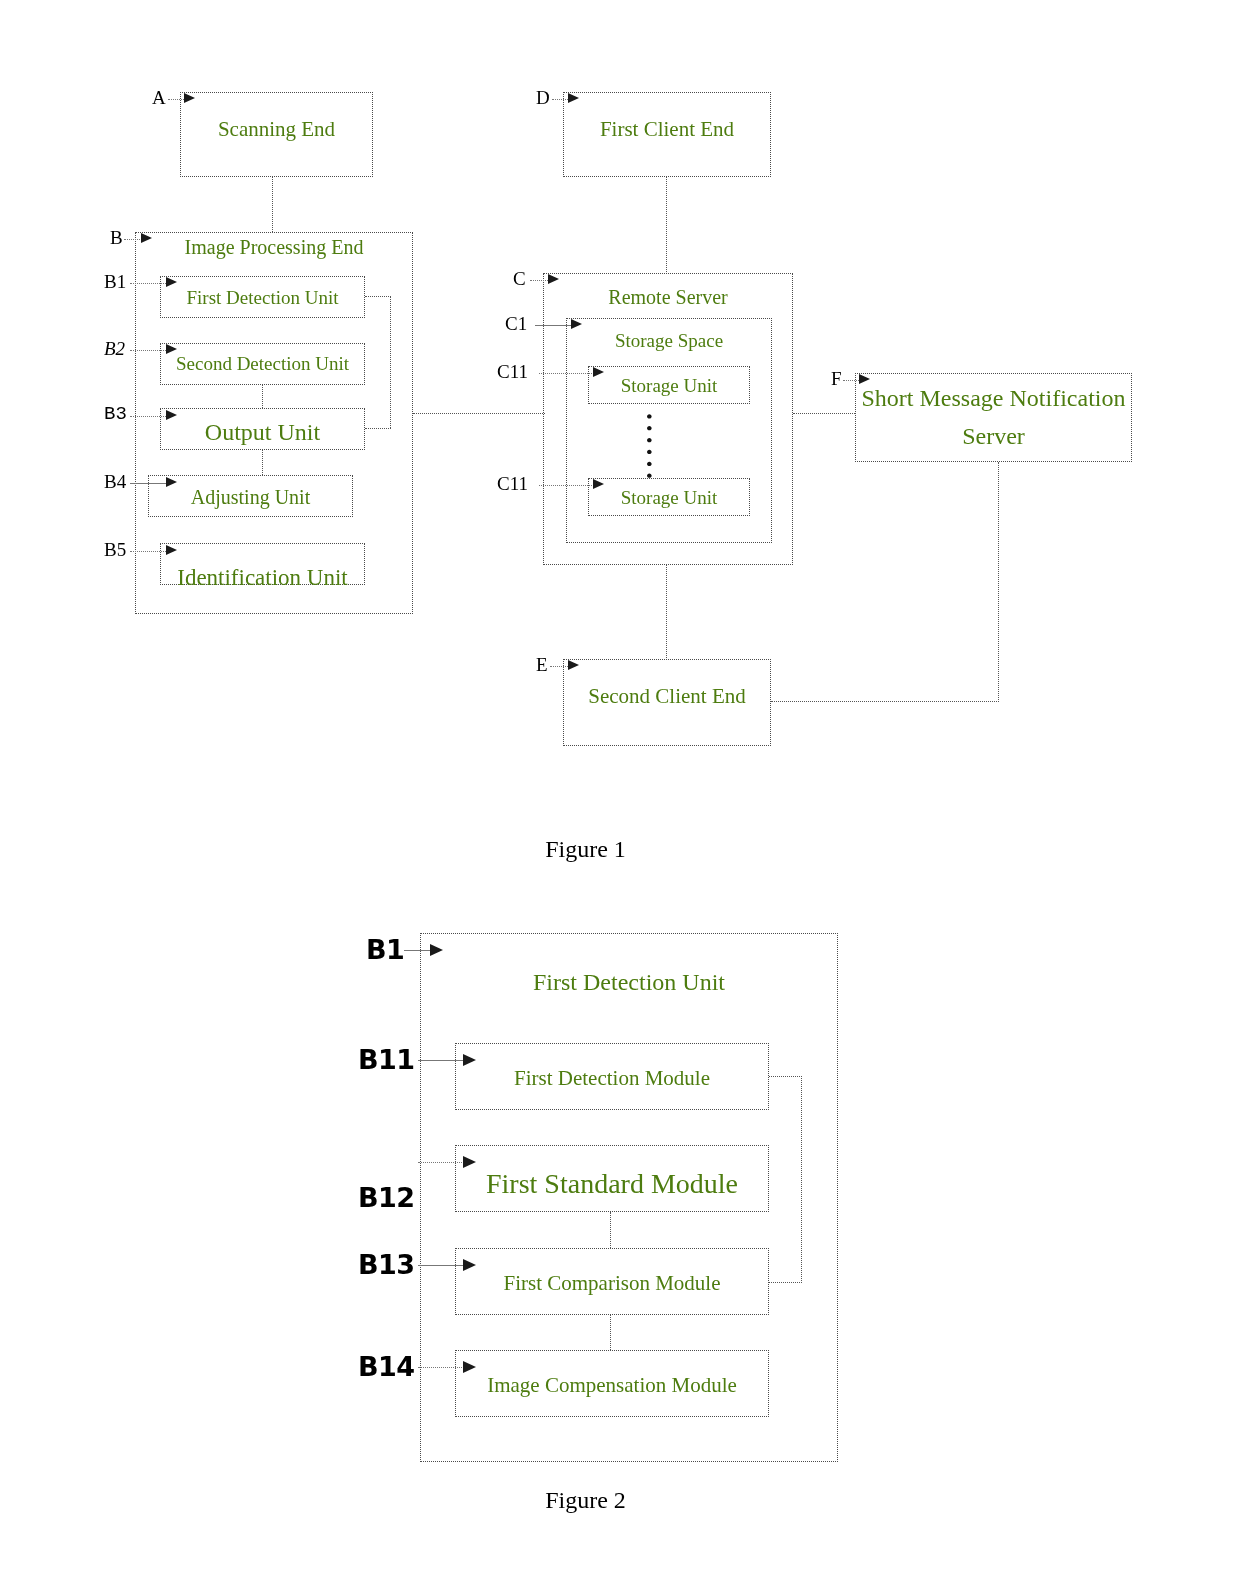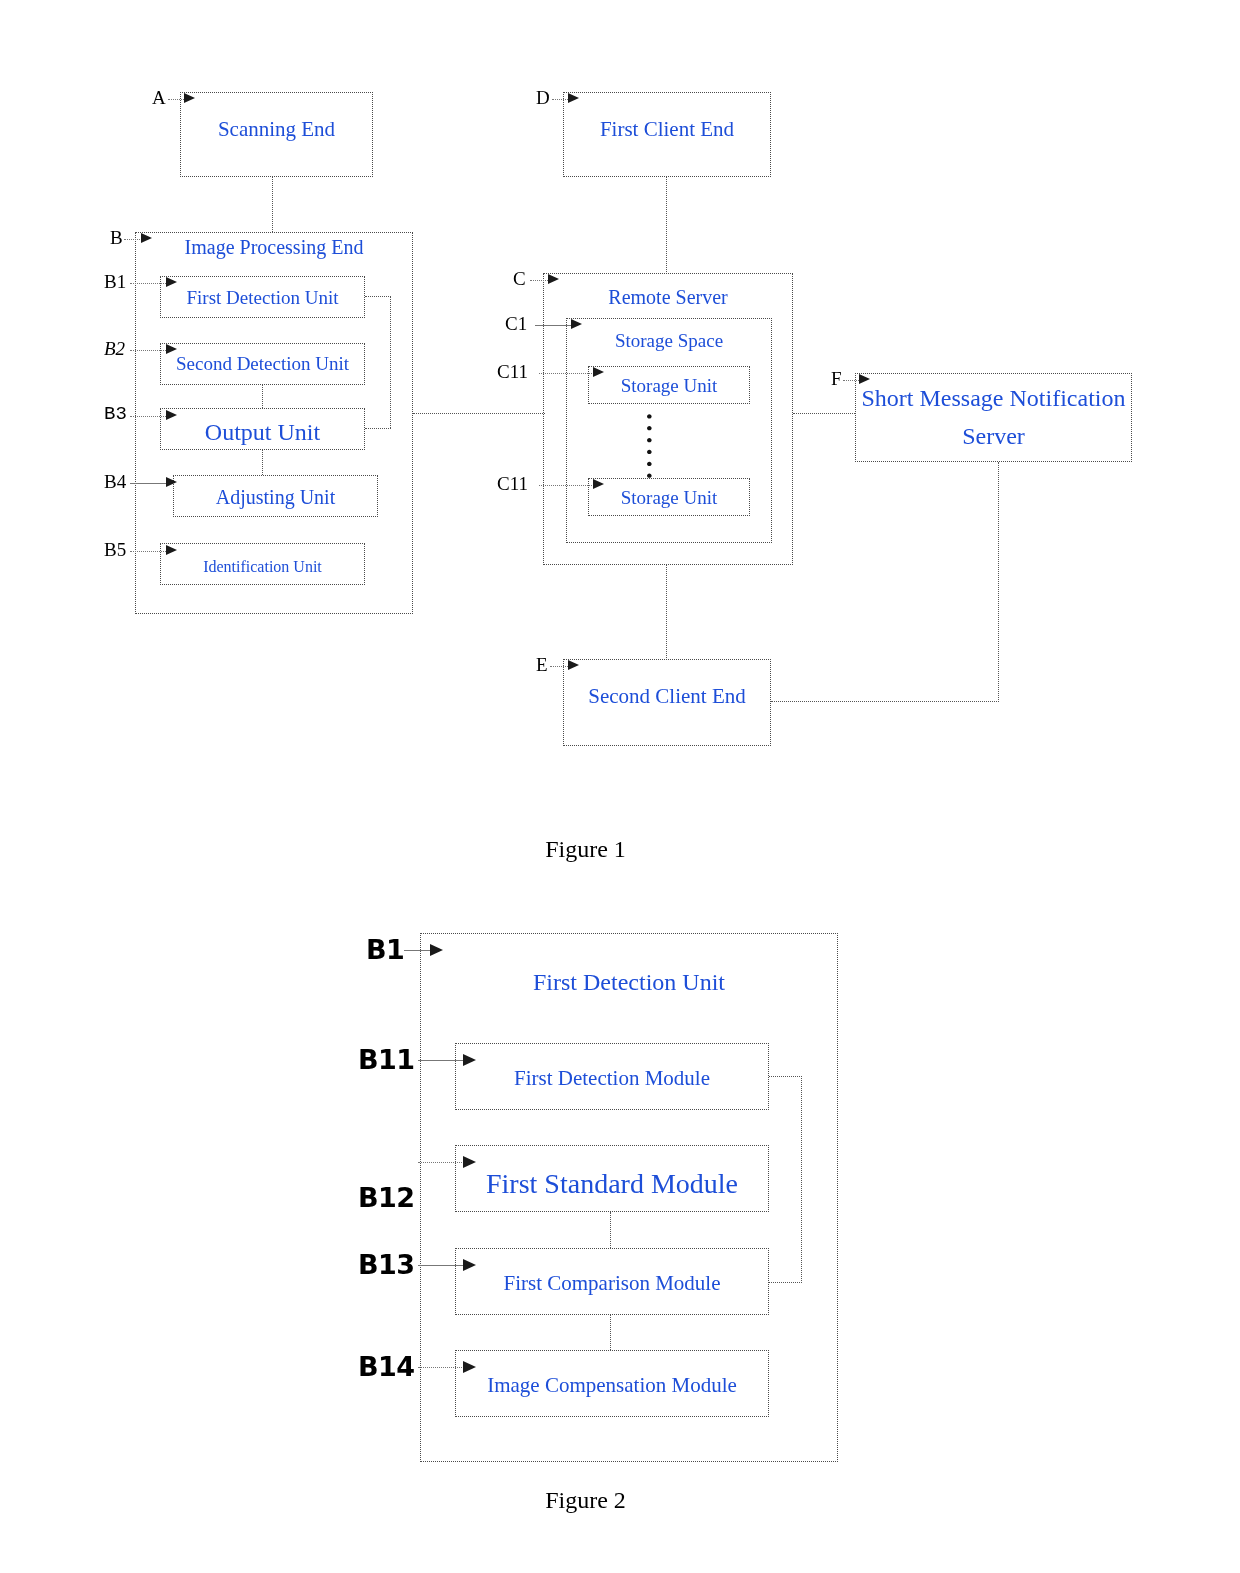--- a/index.html
+++ b/index.html
@@ -25,21 +25,21 @@
     border: 1px dotted #4a4a4a;
     box-sizing: border-box;
     background: transparent;
   }
   .box-label {
     position: absolute;
     left: 0;
     right: 0;
     text-align: center;
     font-family: "Liberation Serif", "DejaVu Serif", serif;
-    color: #1d4ed8;
+    color: #4d7c0f;
     white-space: nowrap;
   }
   
   .line-h {
     position: absolute;
     height: 0;
     border-top: 1px dotted #555;
   }
   .line-v {
     position: absolute;
@@ -145,29 +145,29 @@
     <div class="leader dot" style="left:130px; top:350px; width:40px;"></div>
     <div class="arrow small" style="left:166px; top:344px;"></div>
 
     <div class="box" style="left:160px; top:408px; width:205px; height:42px;">
       <div class="box-label" style="top:10px; font-size:24px;">Output Unit</div>
     </div>
     <div class="ref" style="left:104px; top:405px;font-family:Liberation Mono, monospace;">B3</div>
     <div class="leader dot" style="left:130px; top:416px; width:40px;"></div>
     <div class="arrow small" style="left:166px; top:410px;"></div>
 
-    <div class="box" style="left:173px; top:475px; width:205px; height:42px;">
+    <div class="box" style="left:148px; top:475px; width:205px; height:42px;">
       <div class="box-label" style="top:10px; font-size:20px;">Adjusting Unit</div>
     </div>
     <div class="ref" style="left:104px; top:472px;">B4</div>
     <div class="leader" style="left:130px; top:483px; width:40px;"></div>
     <div class="arrow small" style="left:166px; top:477px;"></div>
 
     <div class="box" style="left:160px; top:543px; width:205px; height:42px;">
-      <div class="box-label" style="top:14px; font-size:16px;">Identification Unit</div>
+      <div class="box-label" style="top:21px; font-size:23px;">Identification Unit</div>
     </div>
     <div class="ref" style="left:104px; top:540px;">B5</div>
     <div class="leader dot" style="left:130px; top:551px; width:40px;"></div>
     <div class="arrow small" style="left:166px; top:545px;"></div>
 
     <div class="line-v" style="left:262px; top:385px; height:23px;"></div>
     <div class="line-v" style="left:262px; top:450px; height:25px;"></div>
 
     <div class="line-h" style="left:365px; top:296px; width:26px;"></div>
     <div class="line-v" style="left:390px; top:296px; height:132px;"></div>

